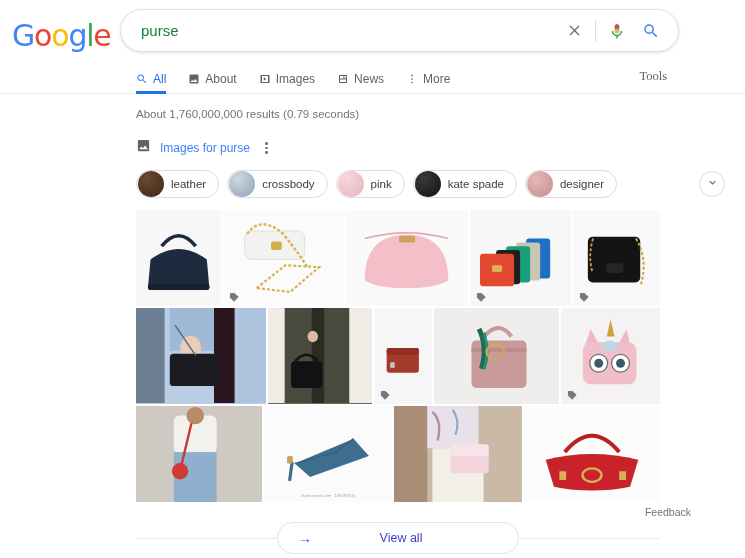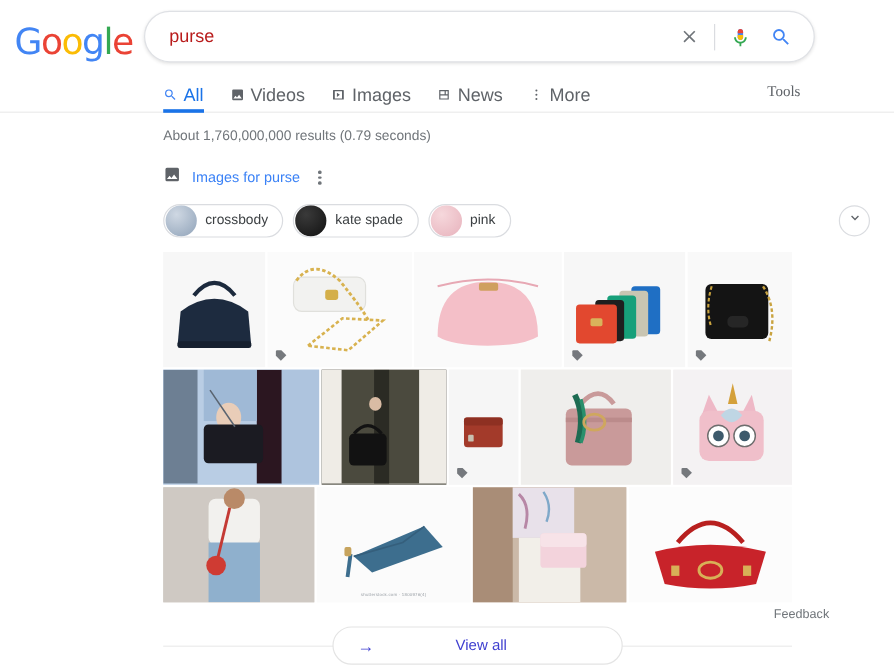--- a/index.html
+++ b/index.html
@@ -37,21 +37,21 @@
     border-radius: 24px;
     background: #fff;
     box-shadow: 0 1px 3px rgba(32,33,36,0.14);
     display: flex;
     align-items: center;
   }
   #search-input {
     flex: 1;
     border: none; outline: none;
     font-size: 15px;
-    color: #b91c1c;
+    color: #15803d;
     padding: 0 0 0 20px;
     background: transparent;
     font-family: "Liberation Sans", sans-serif;
   }
   .sb-icon-btn {
     width: 34px; height: 40px;
     display: flex; align-items: center; justify-content: center;
     cursor: pointer;
     background: none; border: none; padding: 0;
   }
@@ -70,21 +70,21 @@
     padding-left: 136px;
     display: flex;
     align-items: flex-start;
   }
   .nav-tab {
     display: flex;
     align-items: center;
     gap: 5px;
     height: 28px;
     margin-right: 22px;
-    font-size: 15px;
+    font-size: 12px;
     color: #5f6368;
     cursor: pointer;
     position: relative;
     white-space: nowrap;
   }
   .nav-tab.active { color: #1a73e8; }
   .nav-tab.active::after {
     content: "";
     position: absolute;
     left: 0; right: 0; bottom: -1px;
@@ -296,21 +296,21 @@
     </span>
     <span>All</span>
   </div>
 
   <div class="nav-tab">
     <span>
       <svg width="12" height="12" viewBox="0 0 24 24">
         <path d="M21 19V5a2 2 0 0 0-2-2H5a2 2 0 0 0-2 2v14a2 2 0 0 0 2 2h14a2 2 0 0 0 2-2zM8.5 13.5l2.5 3 3.5-4.5 4.5 6H5l3.5-4.5z" fill="#5f6368"></path>
       </svg>
     </span>
-    <span>Videos</span>
+    <span>About</span>
   </div>
 
   <div class="nav-tab">
     <span>
       <svg width="12" height="12" viewBox="0 0 24 24">
         <path d="M4 4h16a1 1 0 0 1 1 1v14a1 1 0 0 1-1 1H4a1 1 0 0 1-1-1V5a1 1 0 0 1 1-1zm2 2v12h12V6H6zm3.5 2.5l5 3.5-5 3.5v-7z" fill="#5f6368"></path>
       </svg>
     </span>
     <span>Images</span>
   </div>
@@ -351,31 +351,39 @@
     <div id="images-title">Images for purse</div>
     <div id="images-more">
       <i></i>
         <i></i>
         <i></i>
     </div>
   </div>
 
   <div id="chips-row">
 
+    <div class="chip">
+        <div class="chip-thumb" style="background: radial-gradient(circle at 35% 30%, rgb(107, 74, 52), rgb(59, 38, 24));"></div>
+        <span class="chip-label">leather</span>
+      </div>
       <div class="chip">
         <div class="chip-thumb" style="background: radial-gradient(circle at 35% 30%, rgb(207, 216, 227), rgb(143, 162, 184));"></div>
         <span class="chip-label">crossbody</span>
       </div>
       <div class="chip">
+        <div class="chip-thumb" style="background: radial-gradient(circle at 35% 30%, rgb(246, 216, 220), rgb(231, 178, 188));"></div>
+        <span class="chip-label">pink</span>
+      </div>
+      <div class="chip">
         <div class="chip-thumb" style="background: radial-gradient(circle at 35% 30%, rgb(58, 58, 58), rgb(17, 17, 17));"></div>
         <span class="chip-label">kate spade</span>
       </div>
       <div class="chip">
-        <div class="chip-thumb" style="background: radial-gradient(circle at 35% 30%, rgb(246, 216, 220), rgb(231, 178, 188));"></div>
-        <span class="chip-label">pink</span>
+        <div class="chip-thumb" style="background: radial-gradient(circle at 35% 30%, rgb(226, 184, 182), rgb(196, 143, 142));"></div>
+        <span class="chip-label">designer</span>
       </div>
       <div id="chips-expand">
       <span>
         <svg width="13" height="13" viewBox="0 0 24 24">
           <path d="M7.4 8.6L12 13.2l4.6-4.6L18 10l-6 6-6-6z" fill="#5f6368"></path>
         </svg>
       </span>
     </div>
   </div>
 

